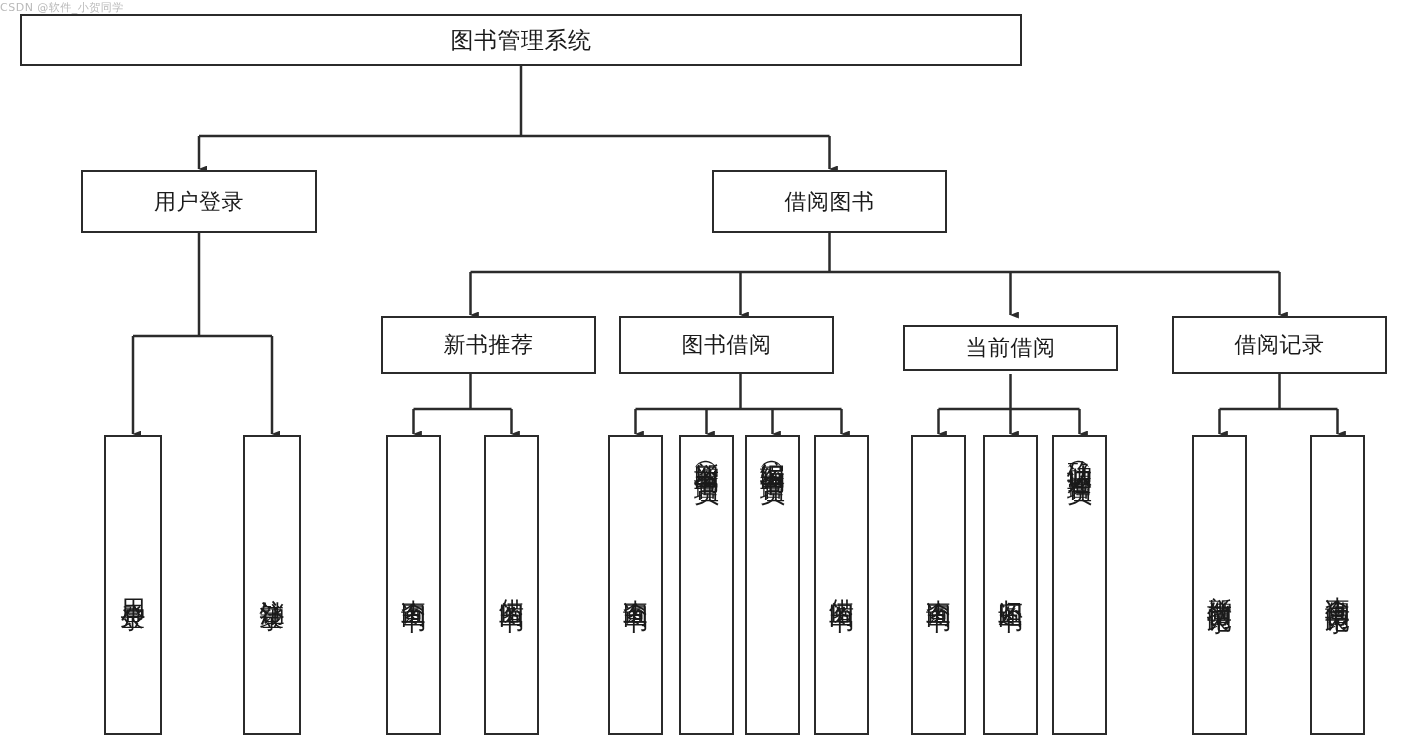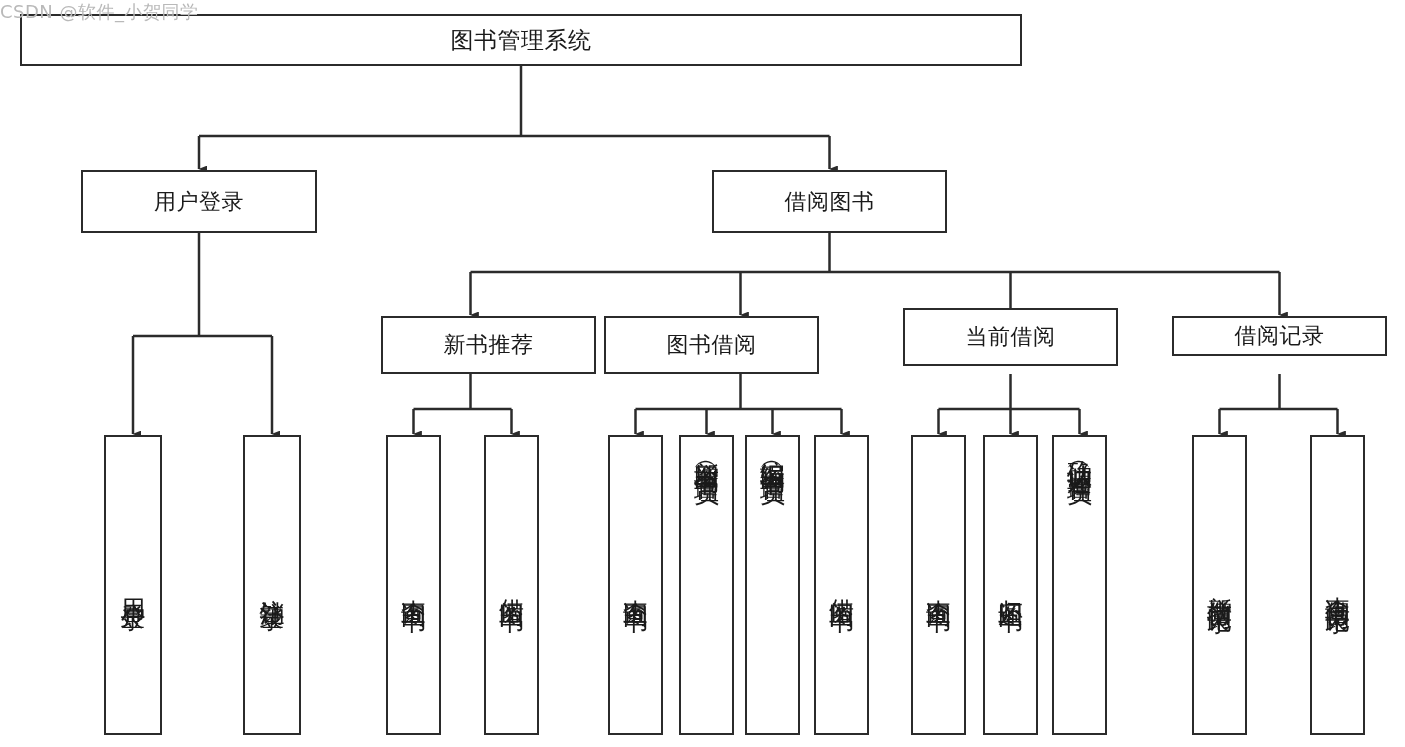--- a/index.html
+++ b/index.html
@@ -60,21 +60,21 @@
     letter-spacing: 3px;
     margin: 0 auto;
   }
   .node.vertical.centered {
     align-items: center;
     padding-top: 0;
   }
   .watermark {
     position: absolute;
     color: #b9b9b9;
-    font-size: 18px;
+    font-size: 11px;
     white-space: nowrap;
     letter-spacing: 0.5px;
   }
 </style>
 </head>
 <body>
 
 <div id="canvas">
   <svg class="connectors" viewBox="0 0 1405 747" xmlns="http://www.w3.org/2000/svg">
     <defs>
@@ -125,27 +125,27 @@
       </div>
       <div class="node horizontal centered" style="left: 81px; top: 170px; width: 236px; height: 63px;">
         <span class="node-label">用户登录</span>
       </div>
       <div class="node horizontal centered" style="left: 712px; top: 170px; width: 235px; height: 63px;">
         <span class="node-label">借阅图书</span>
       </div>
       <div class="node horizontal centered" style="left: 381px; top: 316px; width: 215px; height: 58px;">
         <span class="node-label">新书推荐</span>
       </div>
-      <div class="node horizontal centered" style="left: 604px; top: 316px; width: 215px; height: 58px;">
+      <div class="node horizontal centered" style="left: 619px; top: 316px; width: 215px; height: 58px;">
         <span class="node-label">图书借阅</span>
       </div>
-      <div class="node horizontal centered" style="left: 903px; top: 308px; width: 215px; height: 58px;">
+      <div class="node horizontal centered" style="left: 903px; top: 325px; width: 215px; height: 46px;">
         <span class="node-label">当前借阅</span>
       </div>
-      <div class="node horizontal centered" style="left: 1172px; top: 316px; width: 215px; height: 40px;">
+      <div class="node horizontal centered" style="left: 1172px; top: 316px; width: 215px; height: 58px;">
         <span class="node-label">借阅记录</span>
       </div>
       <div class="node vertical centered" style="left: 104px; top: 435px; width: 58px; height: 300px;">
         <span class="node-label">用户登录</span>
       </div>
       <div class="node vertical centered" style="left: 243px; top: 435px; width: 58px; height: 300px;">
         <span class="node-label">注销登录</span>
       </div>
       <div class="node vertical centered" style="left: 386px; top: 435px; width: 55px; height: 300px;">
         <span class="node-label">查询图书</span>

